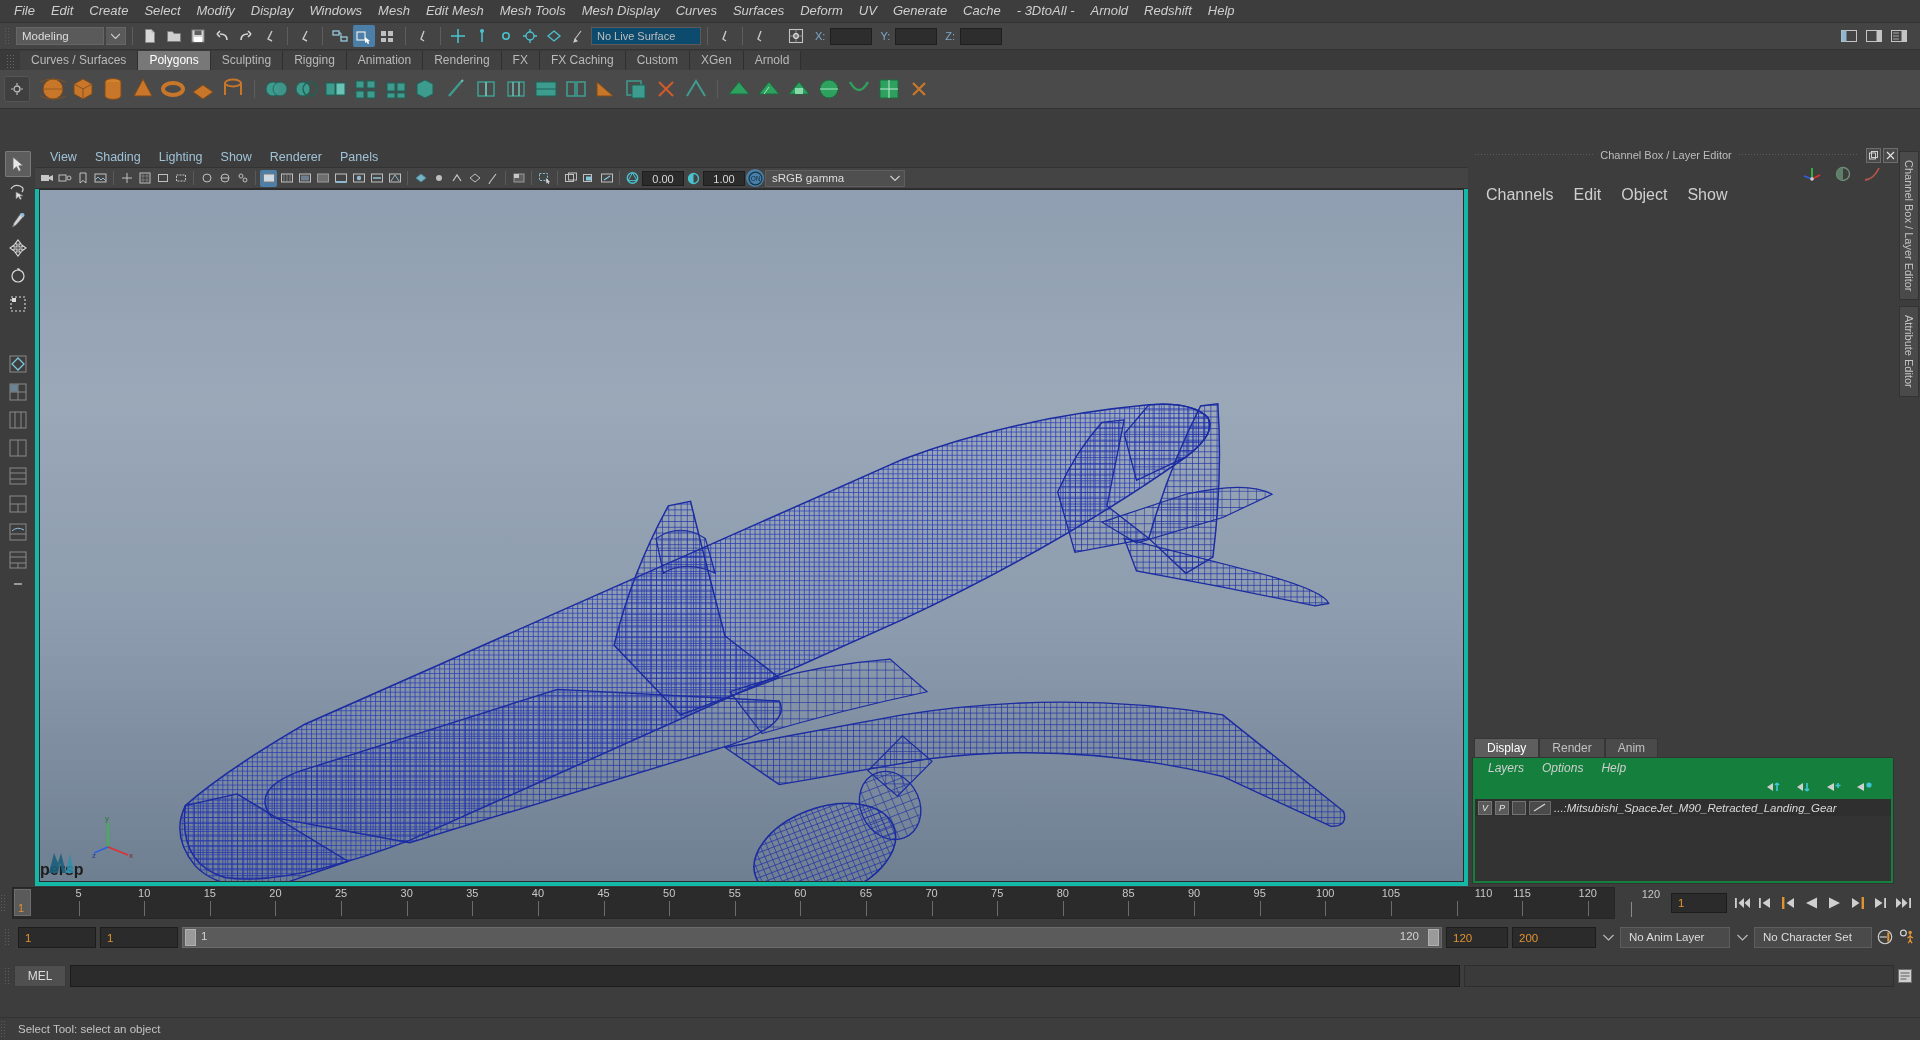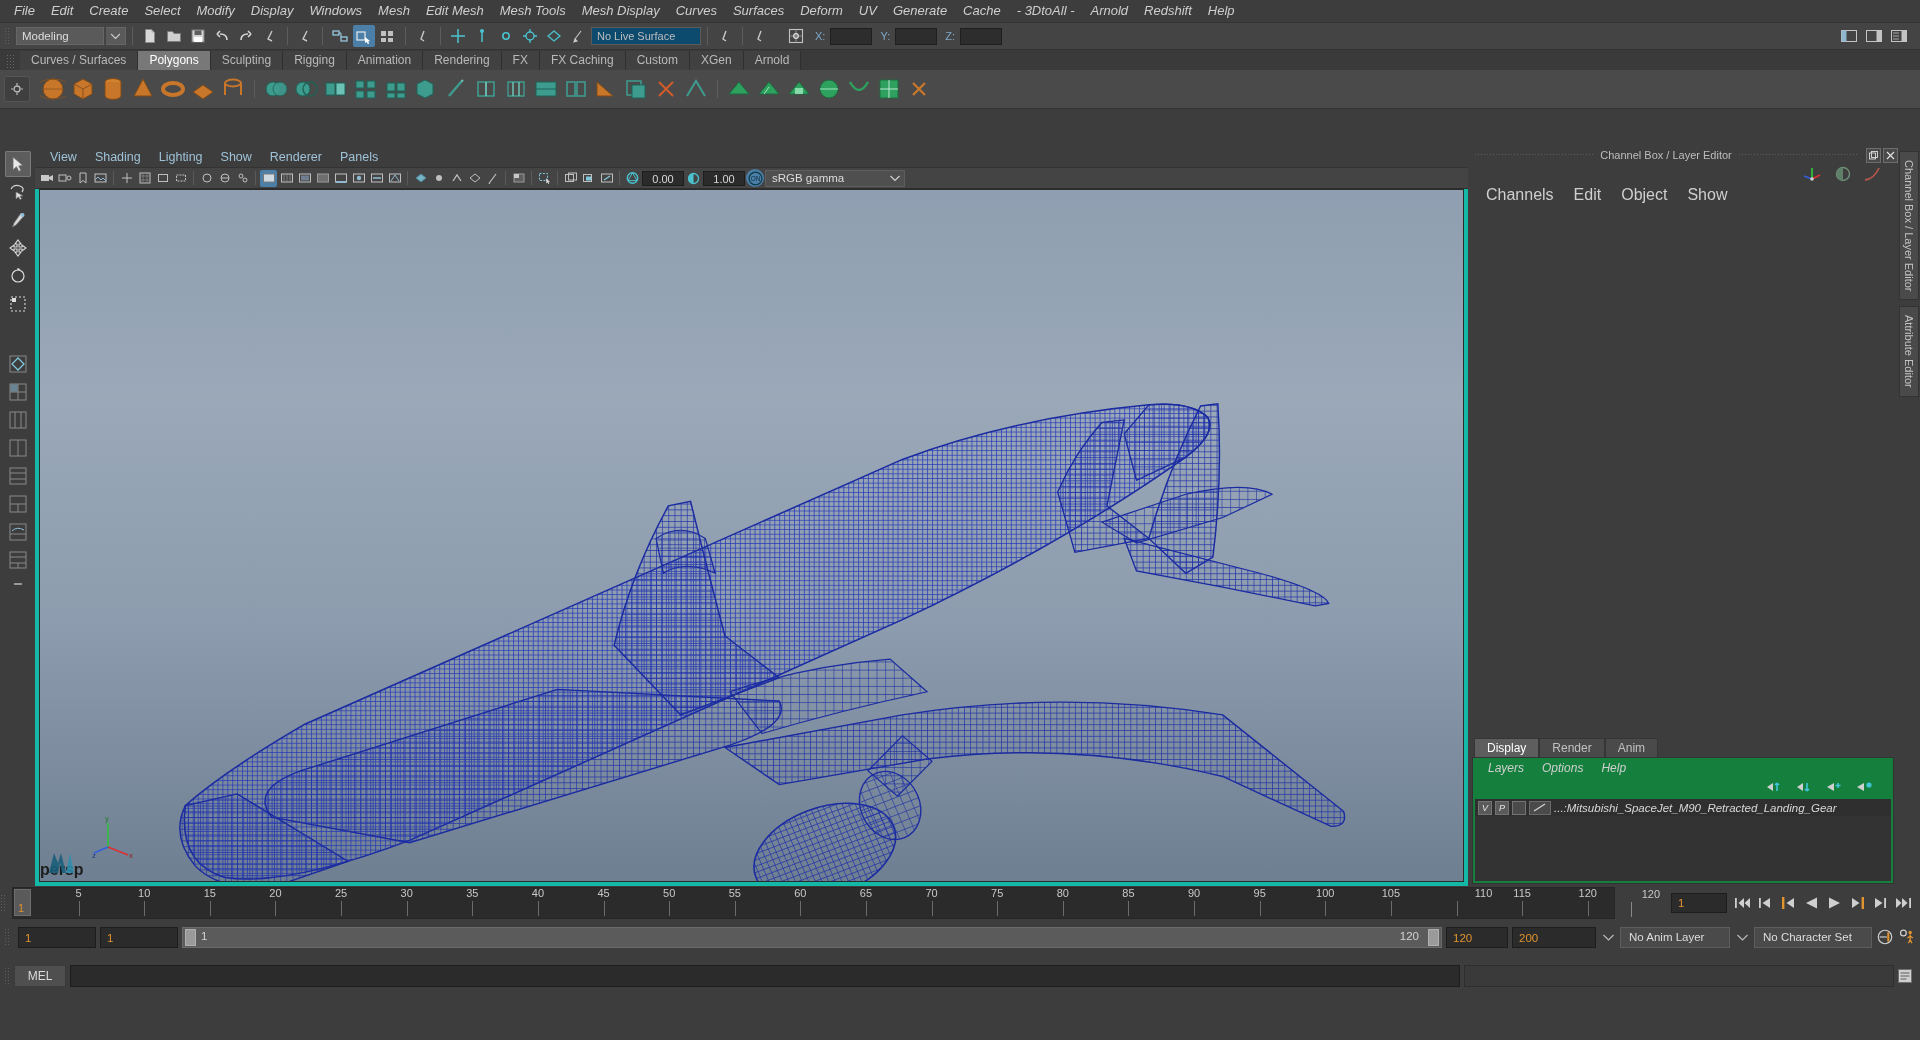--- a/index.html
+++ b/index.html
@@ -1117,14 +1117,18 @@
     <div class="mel-in"></div>
     <div class="mel-out"></div>
     <div class="mel-icon">
       <svg width="16" height="16" viewBox="0 0 16 16">
           <rect x="1.5" y="1.5" width="13" height="13" fill="#cfcfcf" stroke="#6f6f6f"></rect>
           <path d="M3.5 5h9M3.5 8h9M3.5 11h6" stroke="#5c5c5c"></path>
         </svg>
     </div>
   </div>
 
+  <div class="helpline">
+    <div class="grip"></div>
+    <span class="htxt">Select Tool: select an object</span>
+  </div>
 
 </div>
 
 </body></html>

